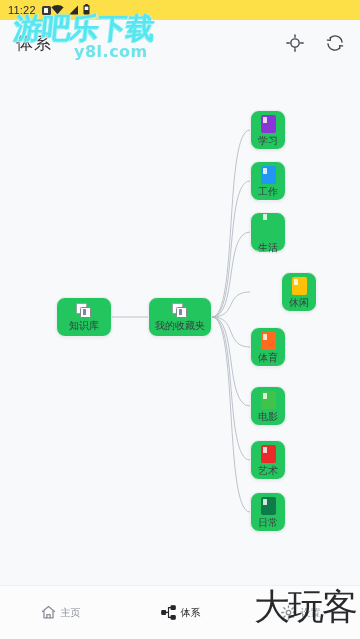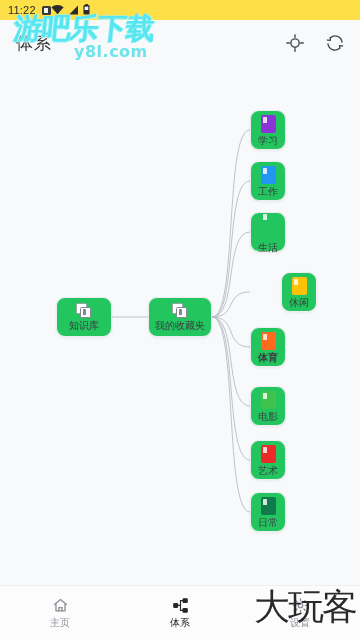--- a/index.html
+++ b/index.html
@@ -94,21 +94,21 @@
 
   
   .bottomnav {
     flex:0 0 54px; height:54px;
     display:flex; align-items:center;
     background:#fcfcfd;
     border-top:1px solid #eef0f2;
     position:relative; z-index:3;
   }
   .nav-item {
-    flex:1; display:flex; flex-direction:column;
+    flex:1; display:flex; 
     align-items:center; justify-content:center; gap:4px;
     cursor:pointer; height:100%;
   }
   .nav-icon { height:17px; display:flex; align-items:center; justify-content:center; }
   .nav-label { font-size:10px; color:#8c9097; line-height:1; }
   .nav-item.active .nav-label { color:#25272b; }
 
   
   .wm { position:absolute; pointer-events:none; z-index:6; }
   .wm-top { left:14px; top:14px; }
@@ -227,21 +227,21 @@
             <span class="spine"></span>
           </span>
           <span class="node-label">生活</span>
         </div>
         <div class="node leaf" style="left: 250px; top: 206px; margin-left: 31px;">
           <span class="book" style="background:#ffc107">
             <span class="spine"></span>
           </span>
           <span class="node-label">休闲</span>
         </div>
-        <div class="node leaf" style="left: 250px; top: 261px; font-weight: bold;">
+        <div class="node leaf" style="left: 250px; top: 261px;">
           <span class="book" style="background:#ff6a1e">
             <span class="spine"></span>
           </span>
           <span class="node-label">体育</span>
         </div>
         <div class="node leaf" style="left: 250px; top: 320px;">
           <span class="book" style="background:#3fc34d">
             <span class="spine"></span>
           </span>
           <span class="node-label">电影</span>

